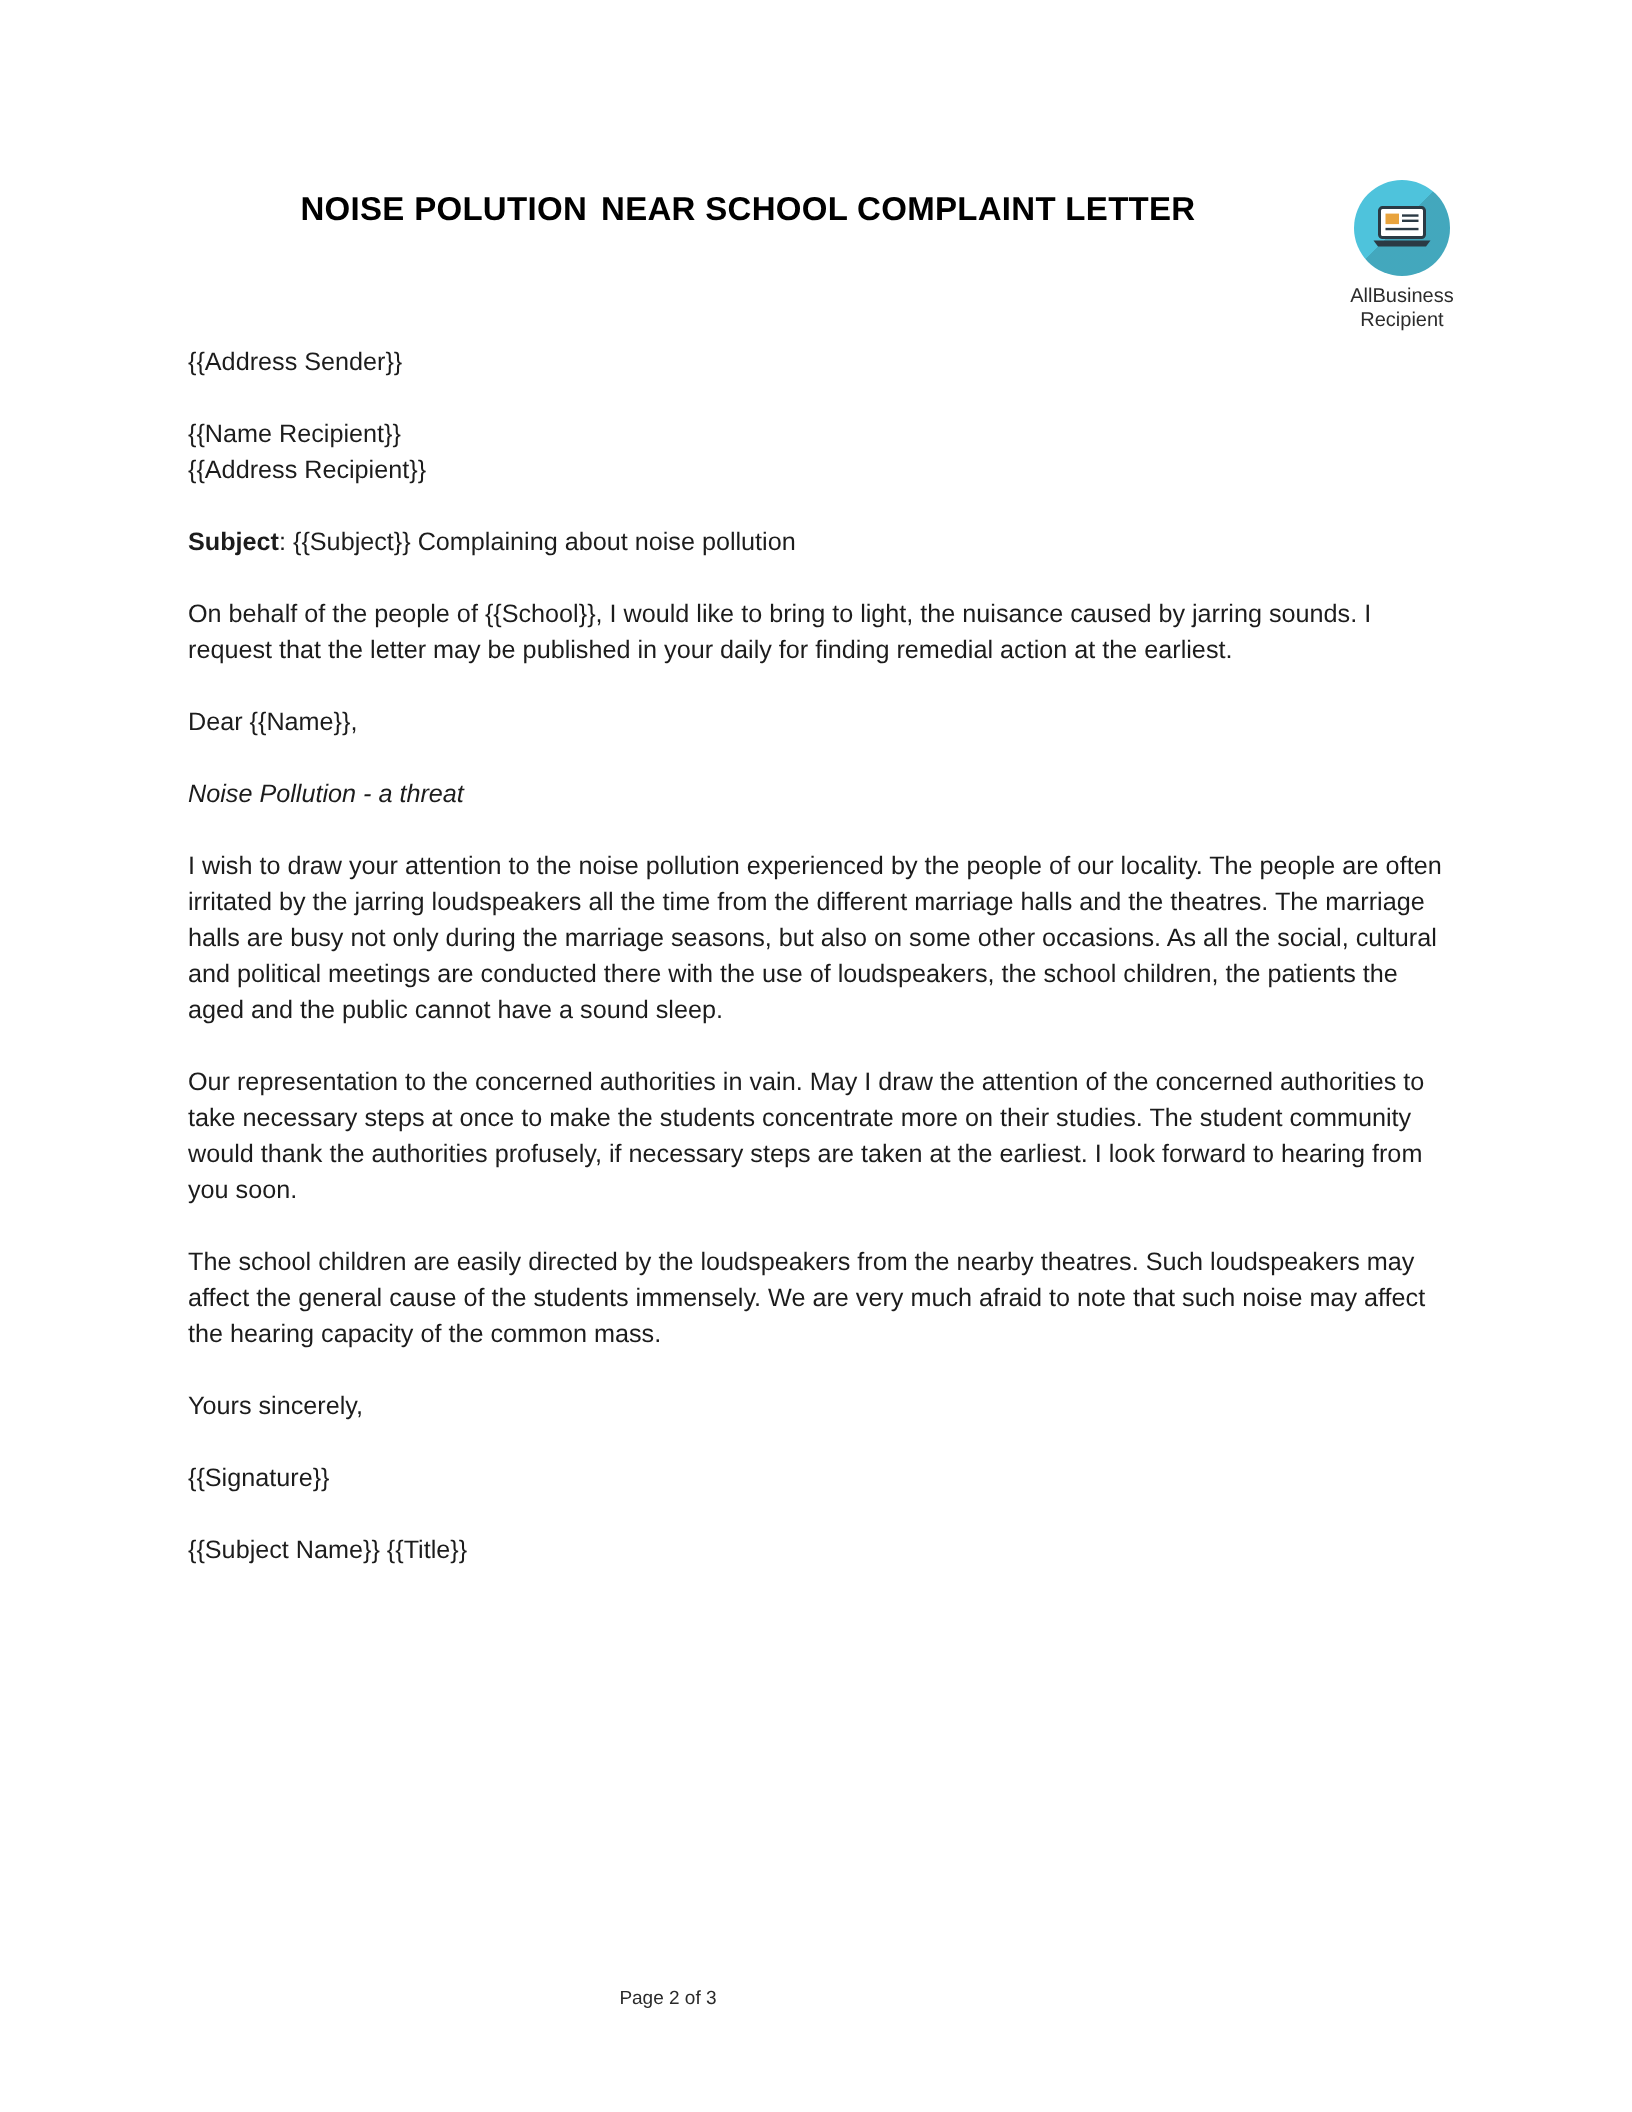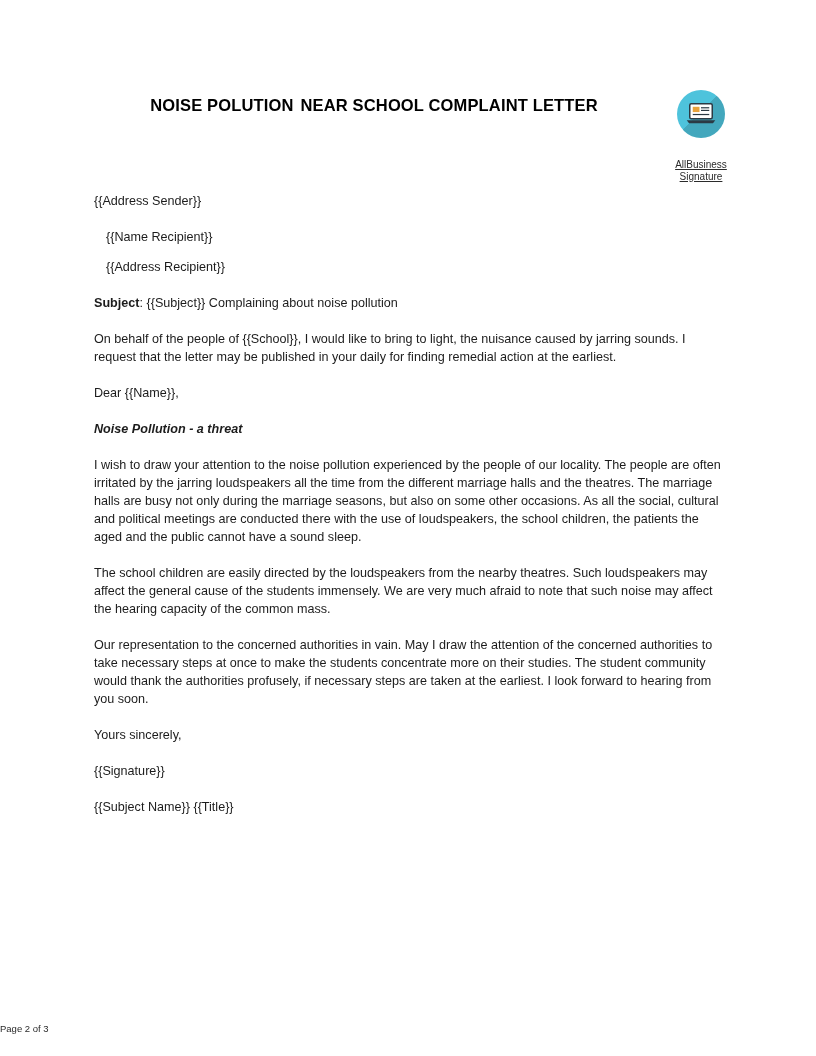--- a/index.html
+++ b/index.html
@@ -63,61 +63,59 @@
     position: absolute;
     left: 50%;
     top: 50%;
     transform: translate(-50%, -52%);
     width: 30px;
   }
   .brand-text {
     font-size: 10px;
     line-height: 11.5px;
     color: #2b2b2b;
-    margin-top: 21px;
+    margin-top: 5px;
     font-family: "Liberation Sans", sans-serif;
-    text-decoration: underline;
   }
 
   
   .body-area {
     position: absolute;
     left: 94px;
-    top: 192px;
+    top: 172px;
     width: 628px;
   }
 
   .ln {
     font-size: 12.6px;
     line-height: 18px;
     color: #1c1c1c;
-    margin: 12px;
+    margin: 0;
   }
 
   .blk {
     margin: 0 0 18px 0;
     font-size: 12.6px;
     line-height: 18px;
     color: #1c1c1c;
   }
   .blk.tight { margin-bottom: 0; }
 
   .b { font-weight: bold; }
-  .i { font-style: italic; font-weight: bold; }
+  .i { font-style: italic; }
 
   
   .footer {
     position: absolute;
     left: 0;
     top: 994px;
     width: 668px;
-    text-align: left;
+    text-align: center;
     font-size: 9.5px;
     color: #2a2a2a;
-    margin-top: 29px;
   }
 </style>
 </head>
 <body>
 
 <div class="page">
 
   <div class="doc-title">
     <span>NOISE POLUTION</span><span class="gap"></span><span>NEAR SCHOOL COMPLAINT LETTER</span>
   </div>
@@ -131,21 +129,21 @@
         <rect x="5" y="2" width="30" height="20" rx="2" ry="2" fill="#ffffff" stroke="#2b3a44" stroke-width="2"></rect>
         <rect x="9" y="6" width="9" height="7" fill="#e8a33d"></rect>
         <rect x="20" y="6.5" width="11" height="1.6" fill="#2b3a44"></rect>
         <rect x="20" y="10" width="11" height="1.6" fill="#2b3a44"></rect>
         <rect x="9" y="15.5" width="22" height="1.6" fill="#2b3a44"></rect>
         <path d="M1 24 L39 24 L36 28 L4 28 Z" fill="#2b3a44"></path>
       </svg>
     </div>
     <div class="brand-text">
       <div>AllBusiness</div>
-      <div>Signature</div>
+      <div>Recipient</div>
     </div>
   </div>
 
   <div class="body-area">
 
     <p class="blk">{{Address Sender}}</p>
 
 
     <div class="blk">
       <div class="ln">{{Name Recipient}}</div>
@@ -155,23 +153,23 @@
     <p class="blk"><span class="b">Subject</span><span>: {{Subject}} Complaining about noise pollution</span></p>
 
     <p class="blk">On behalf of the people of {{School}}, I would like to bring to light, the nuisance caused by jarring sounds. I request that the letter may be published in your daily for finding remedial action at the earliest.</p>
 
     <p class="blk">Dear {{Name}},</p>
 
     <p class="blk i">Noise Pollution - a threat</p>
 
     <p class="blk">I wish to draw your attention to the noise pollution experienced by the people of our locality. The people are often irritated by the jarring loudspeakers all the time from the different marriage halls and the theatres. The marriage halls are busy not only during the marriage seasons, but also on some other occasions. As all the social, cultural and political meetings are conducted there with the use of loudspeakers, the school children, the patients the aged and the public cannot have a sound sleep.</p>
 
+    <p class="blk">Our representation to the concerned authorities in vain. May I draw the attention of the concerned authorities to take necessary steps at once to make the students concentrate more on their studies. The student community would thank the authorities profusely, if necessary steps are taken at the earliest. I look forward to hearing from you soon.</p>
+
     <p class="blk">The school children are easily directed by the loudspeakers from the nearby theatres. Such loudspeakers may affect the general cause of the students immensely. We are very much afraid to note that such noise may affect the hearing capacity of the common mass.</p>
-
-    <p class="blk">Our representation to the concerned authorities in vain. May I draw the attention of the concerned authorities to take necessary steps at once to make the students concentrate more on their studies. The student community would thank the authorities profusely, if necessary steps are taken at the earliest. I look forward to hearing from you soon.</p>
 
     <p class="blk">Yours sincerely,</p>
 
     <p class="blk">{{Signature}}</p>
 
     <p class="blk tight">{{Subject Name}} {{Title}}</p>
 
   </div>
 
   <div class="footer">

